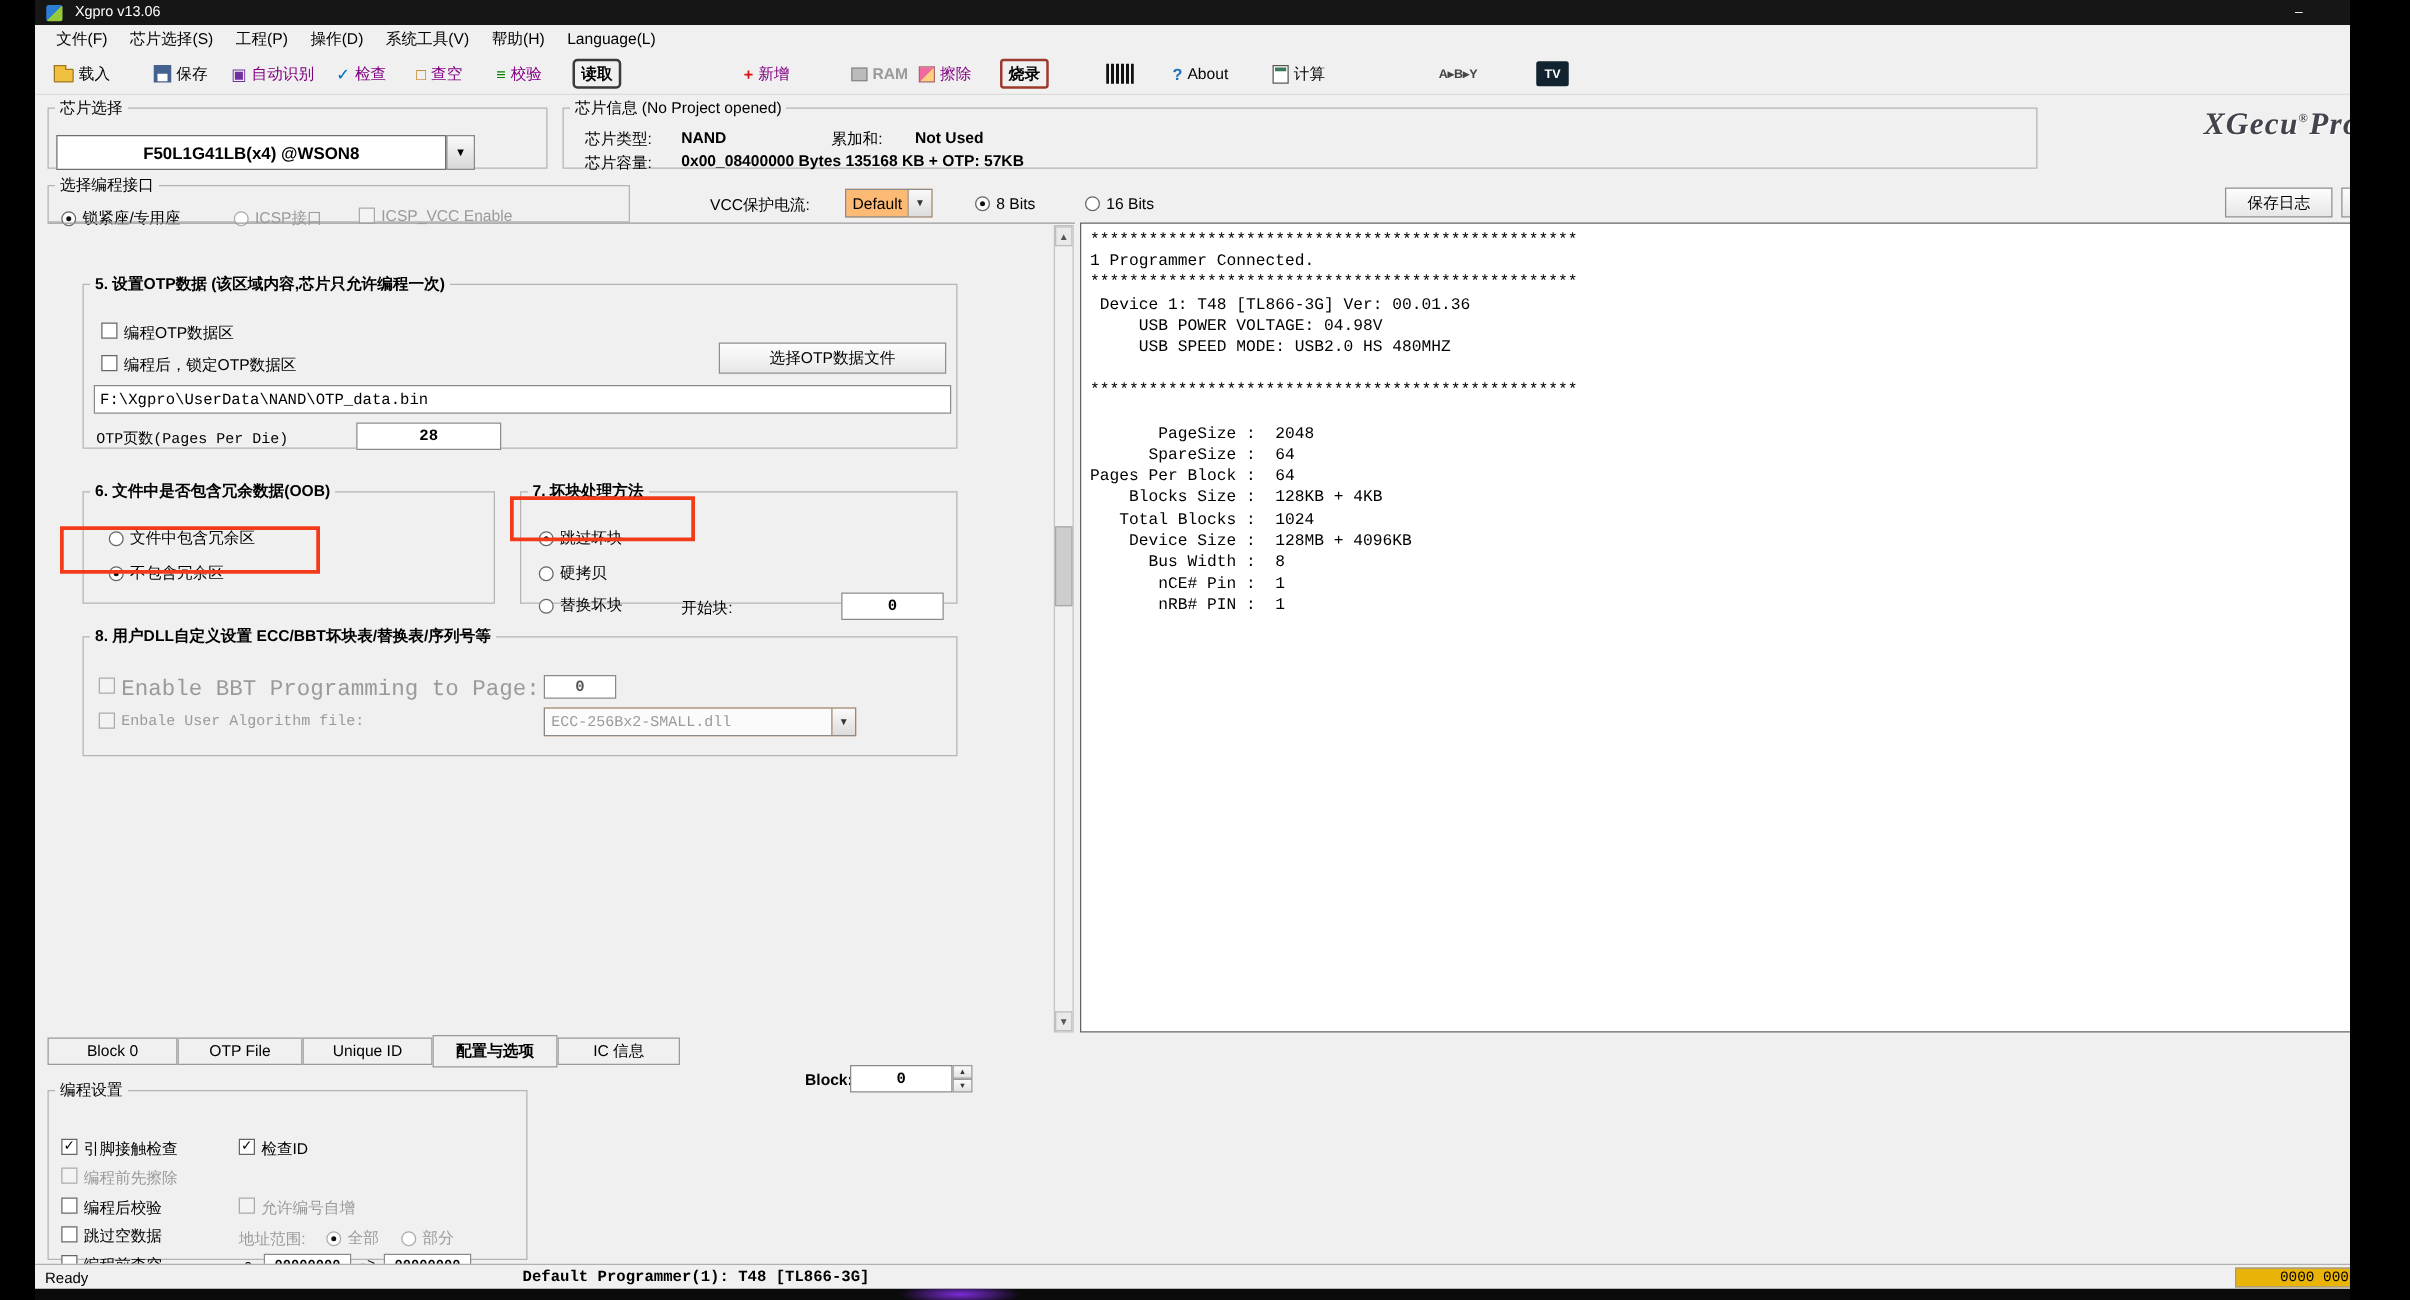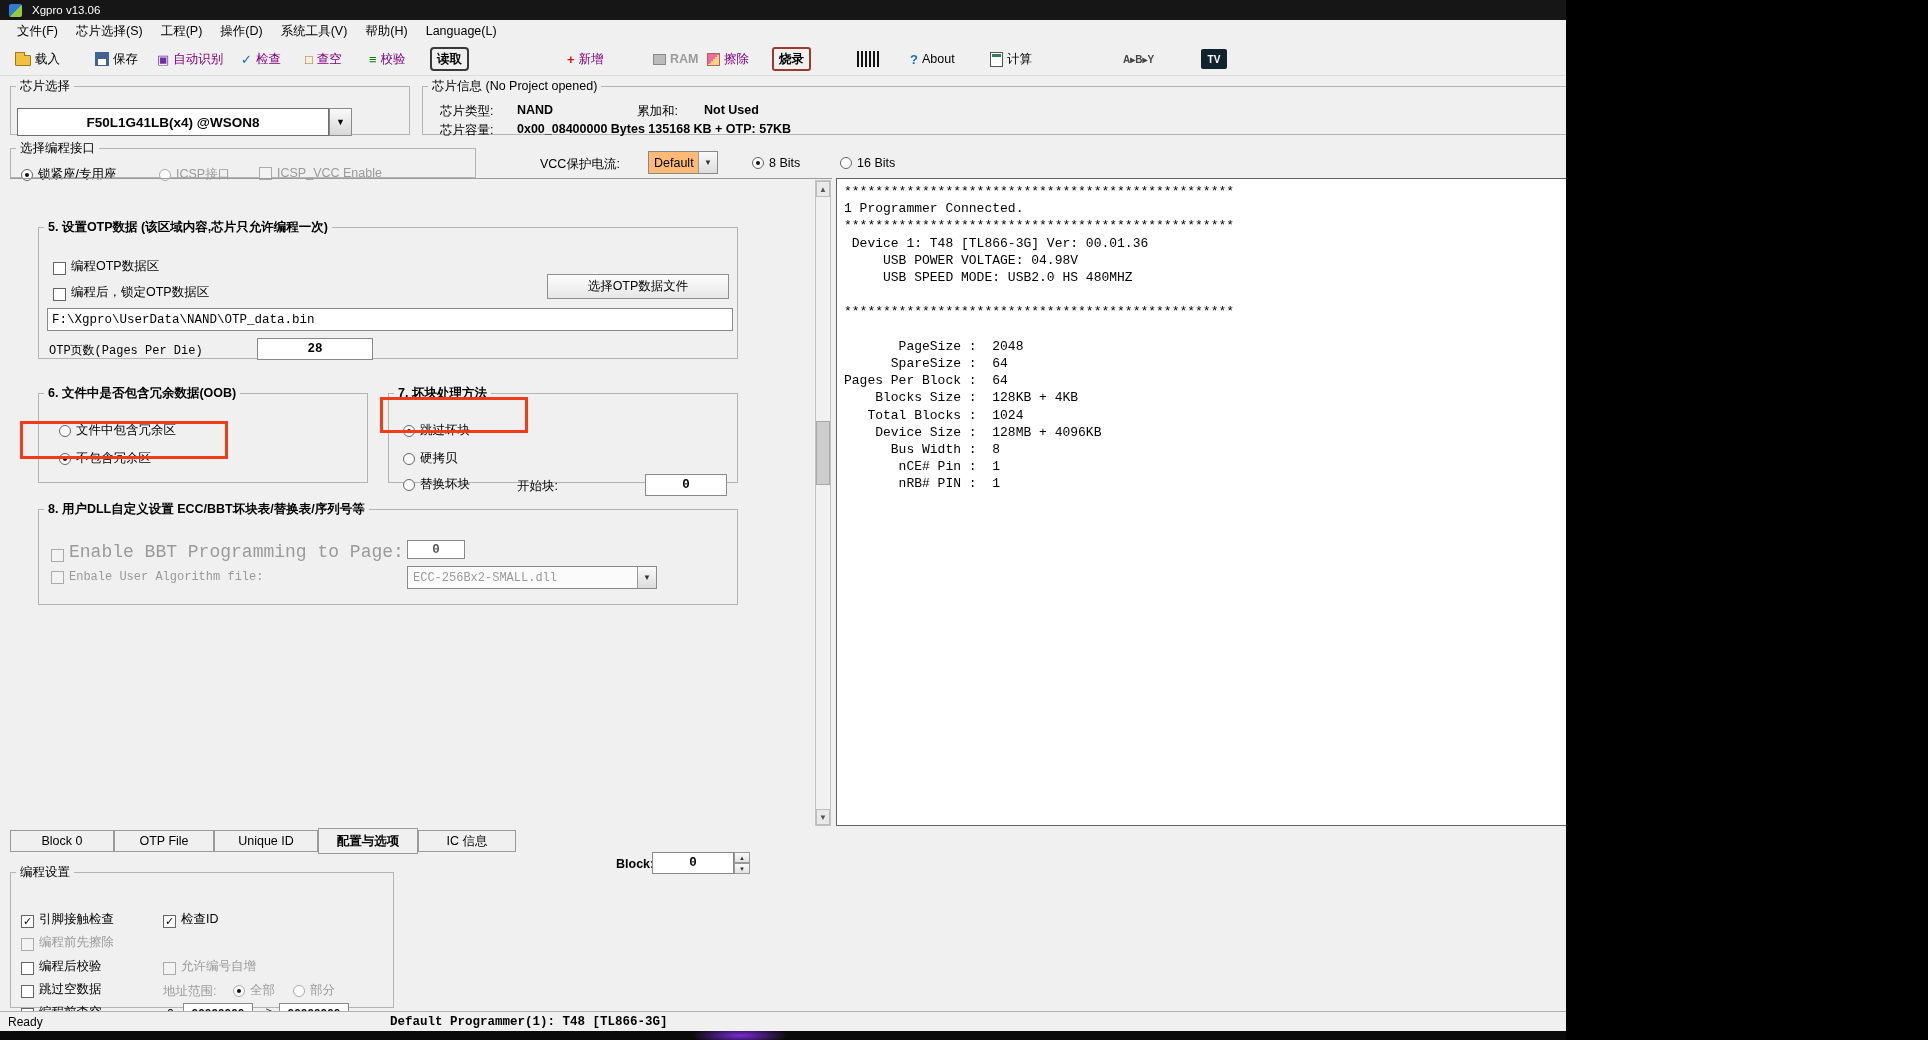--- a/index.html
+++ b/index.html
@@ -1,18 +1,18 @@
 <!DOCTYPE html>
 <html><head>
 <meta charset="utf-8">
 <style>
   * { box-sizing: border-box; }
   body { margin:0; background:#000; }
-  .screen { position:relative; width:1566px; height:1040px; background:#f0f0f0;
-            font-family:"Liberation Sans",sans-serif; font-size:12.5px; color:#000; overflow:hidden; }
+  .screen { position:relative; width:1852px; height:1040px; background:#f0f0f0;
+            font-family:"Liberation Sans",sans-serif; font-size:12.5px; color:#000; overflow:hidden;margin-left:28px; }
   .abs { position:absolute; }
 
   
   .titlebar { left:0; top:0; width:1928px; height:20px; background:#161616; color:#fff; display:flex; align-items:center; }
   .appicon { width:13px; height:13px; margin-left:9px; background:linear-gradient(135deg,#2d7dd2 0 50%,#97c93d 50%); border-radius:2px; }
   .wtitle { margin-left:10px; font-size:11.5px; }
   .winbtn { position:absolute; top:0; width:46px; height:20px; display:flex; align-items:center; justify-content:center; font-size:11px; color:#fff; cursor:default; }
 
   
   .menubar { left:0; top:20px; width:1928px; height:22px; display:flex; align-items:center; padding-left:8px; background:#f0f0f0; }
@@ -37,21 +37,21 @@
 
   
   fieldset.fs { position:absolute; border:1px solid #b4b4b4; margin:0; padding:0; }
   fieldset.fs legend { font-size:12.5px; padding:0 4px; margin-left:5px; white-space:nowrap; }
   legend.blg { font-weight:bold; }
 
   
   .tin { position:absolute; border:1px solid #8a8a8a; background:#fff; font-family:"Liberation Mono","DejaVu Sans Mono",monospace; font-size:12.5px; padding:0 4px; }
   .tin.ctr { text-align:center;font-weight:bold; }
   .btn { position:absolute; background:linear-gradient(#fdfdfd,#e7e7e7); border:1px solid #8f8f8f; font-size:12.5px; display:flex; align-items:center; justify-content:center; cursor:default; }
-  .chk { position:absolute; display:flex; align-items:flex-end; gap:5px; white-space:nowrap; cursor:default; }
+  .chk { position:absolute; display:flex; align-items:flex-start; gap:5px; white-space:nowrap; cursor:default; }
   .chk .box { width:13px; height:13px; background:#fff; border:1px solid #666; display:flex; align-items:center; justify-content:center; font-size:11px; line-height:1; flex:none; }
   .chk .mk { display:none; margin-top:-1px; }
   .chk.checked .mk { display:block; }
   .chk.dis { color:#9a9a9a; }
   .chk.dis .box { border-color:#ababab; background:#f3f3f3; }
   .rad { position:absolute; display:flex; align-items:center; gap:5px; white-space:nowrap; cursor:default; }
   .rad .cir { width:12px; height:12px; border-radius:50%; background:#fff; border:1px solid #666; position:relative; flex:none; }
   .rad.sel .cir::after { content:""; position:absolute; left:3px; top:3px; width:4px; height:4px; border-radius:50%; background:#111; }
   .rad.dis { color:#9a9a9a; }
   .rad.dis .cir { border-color:#ababab; }

